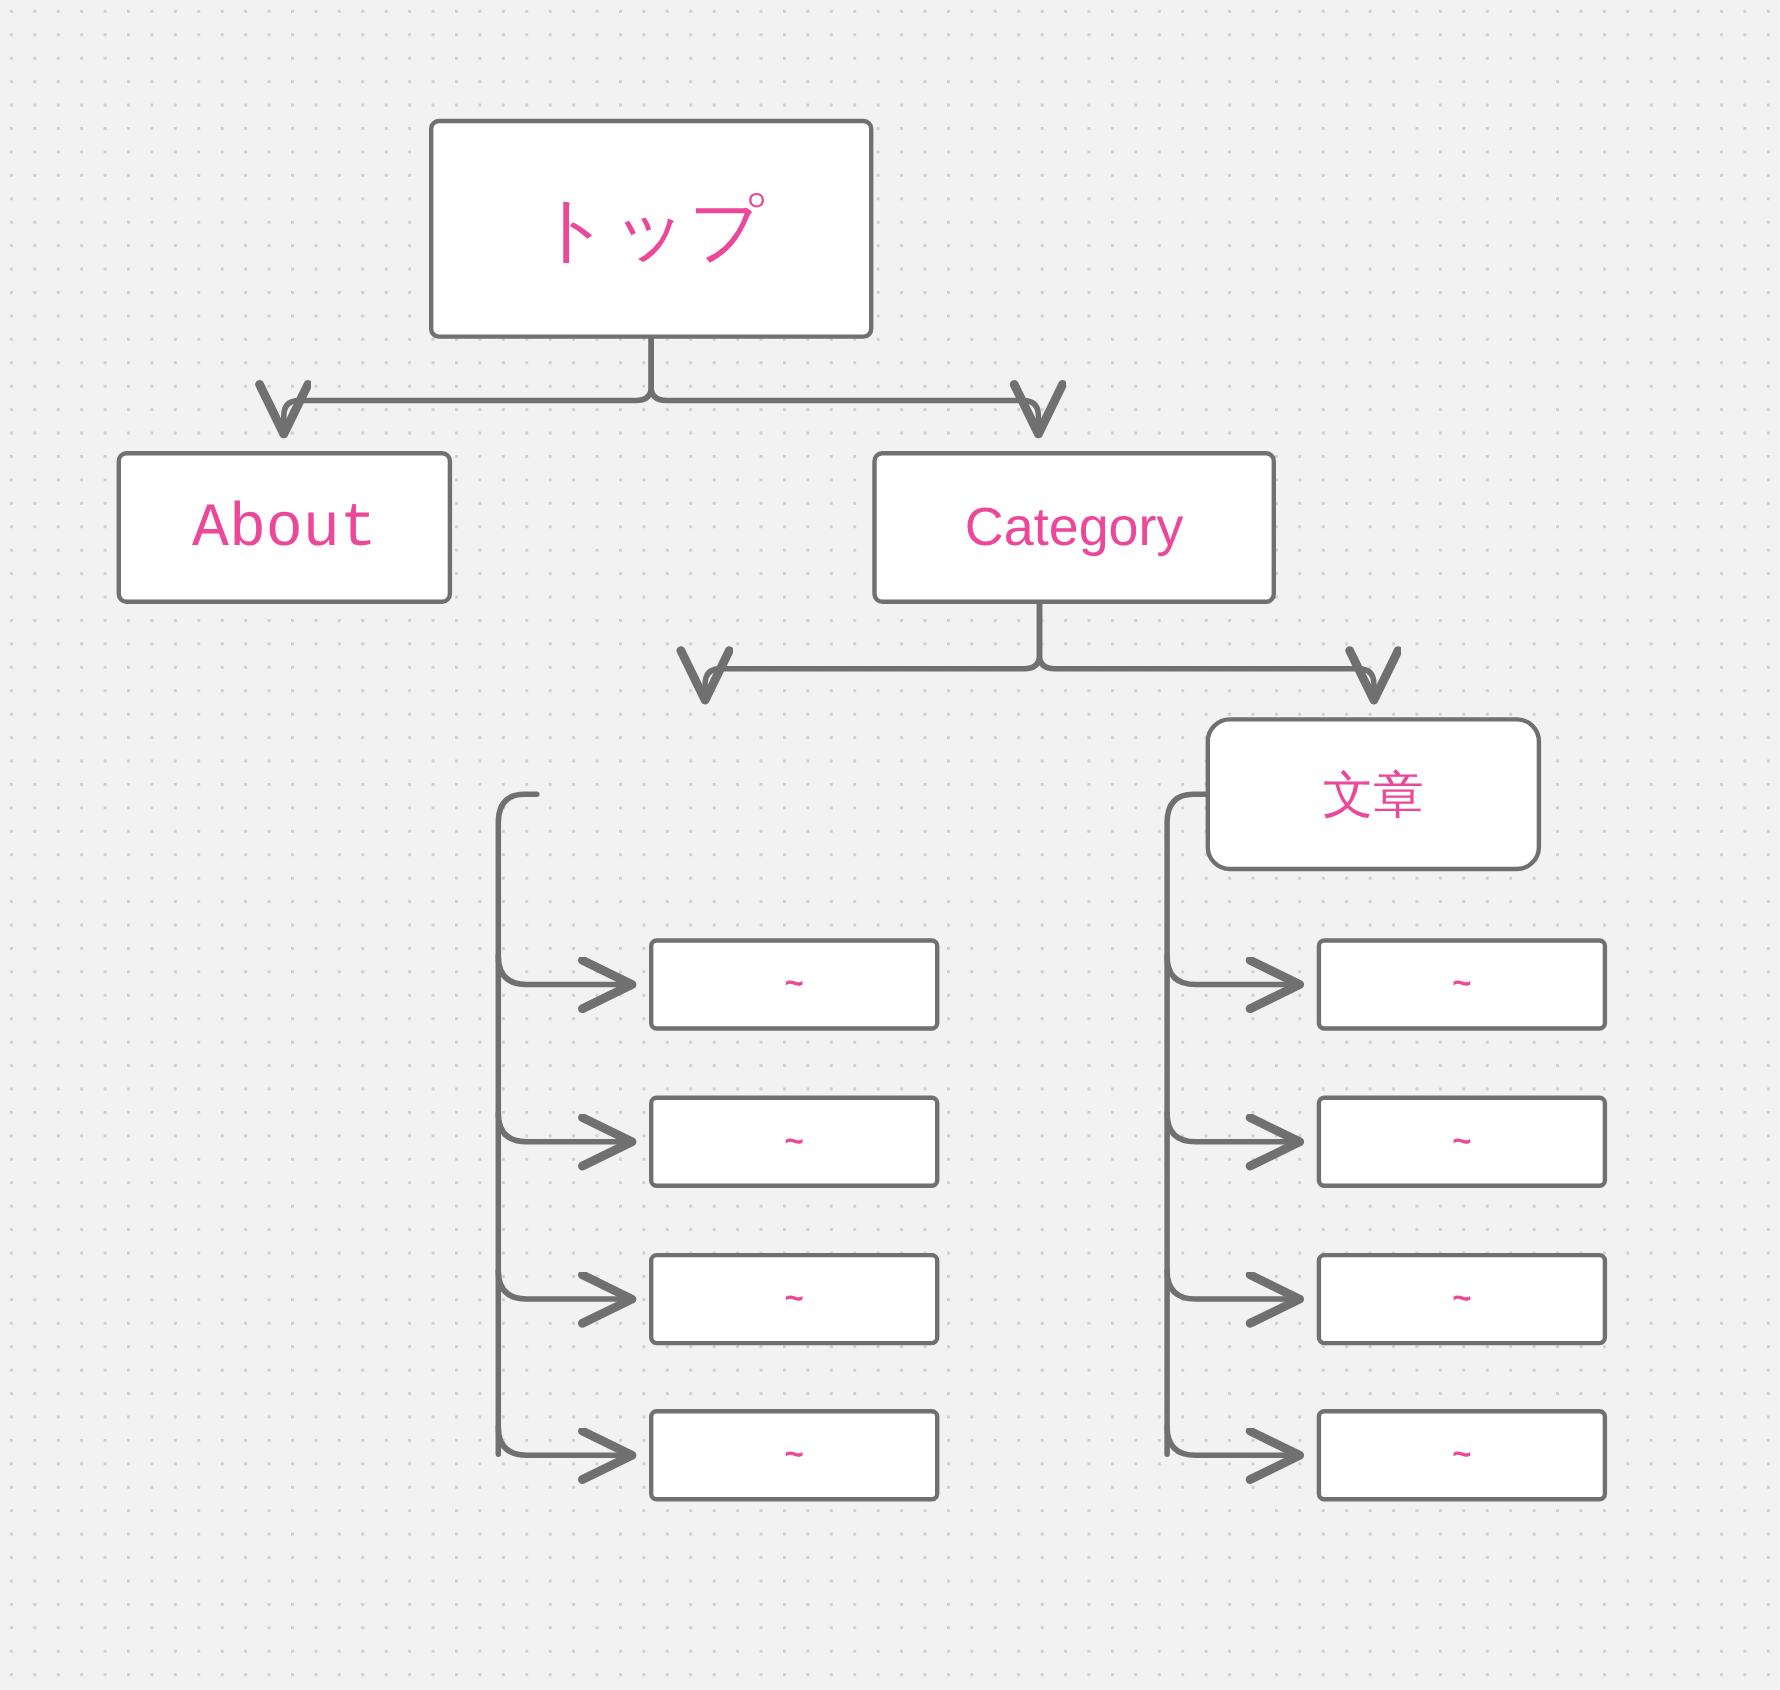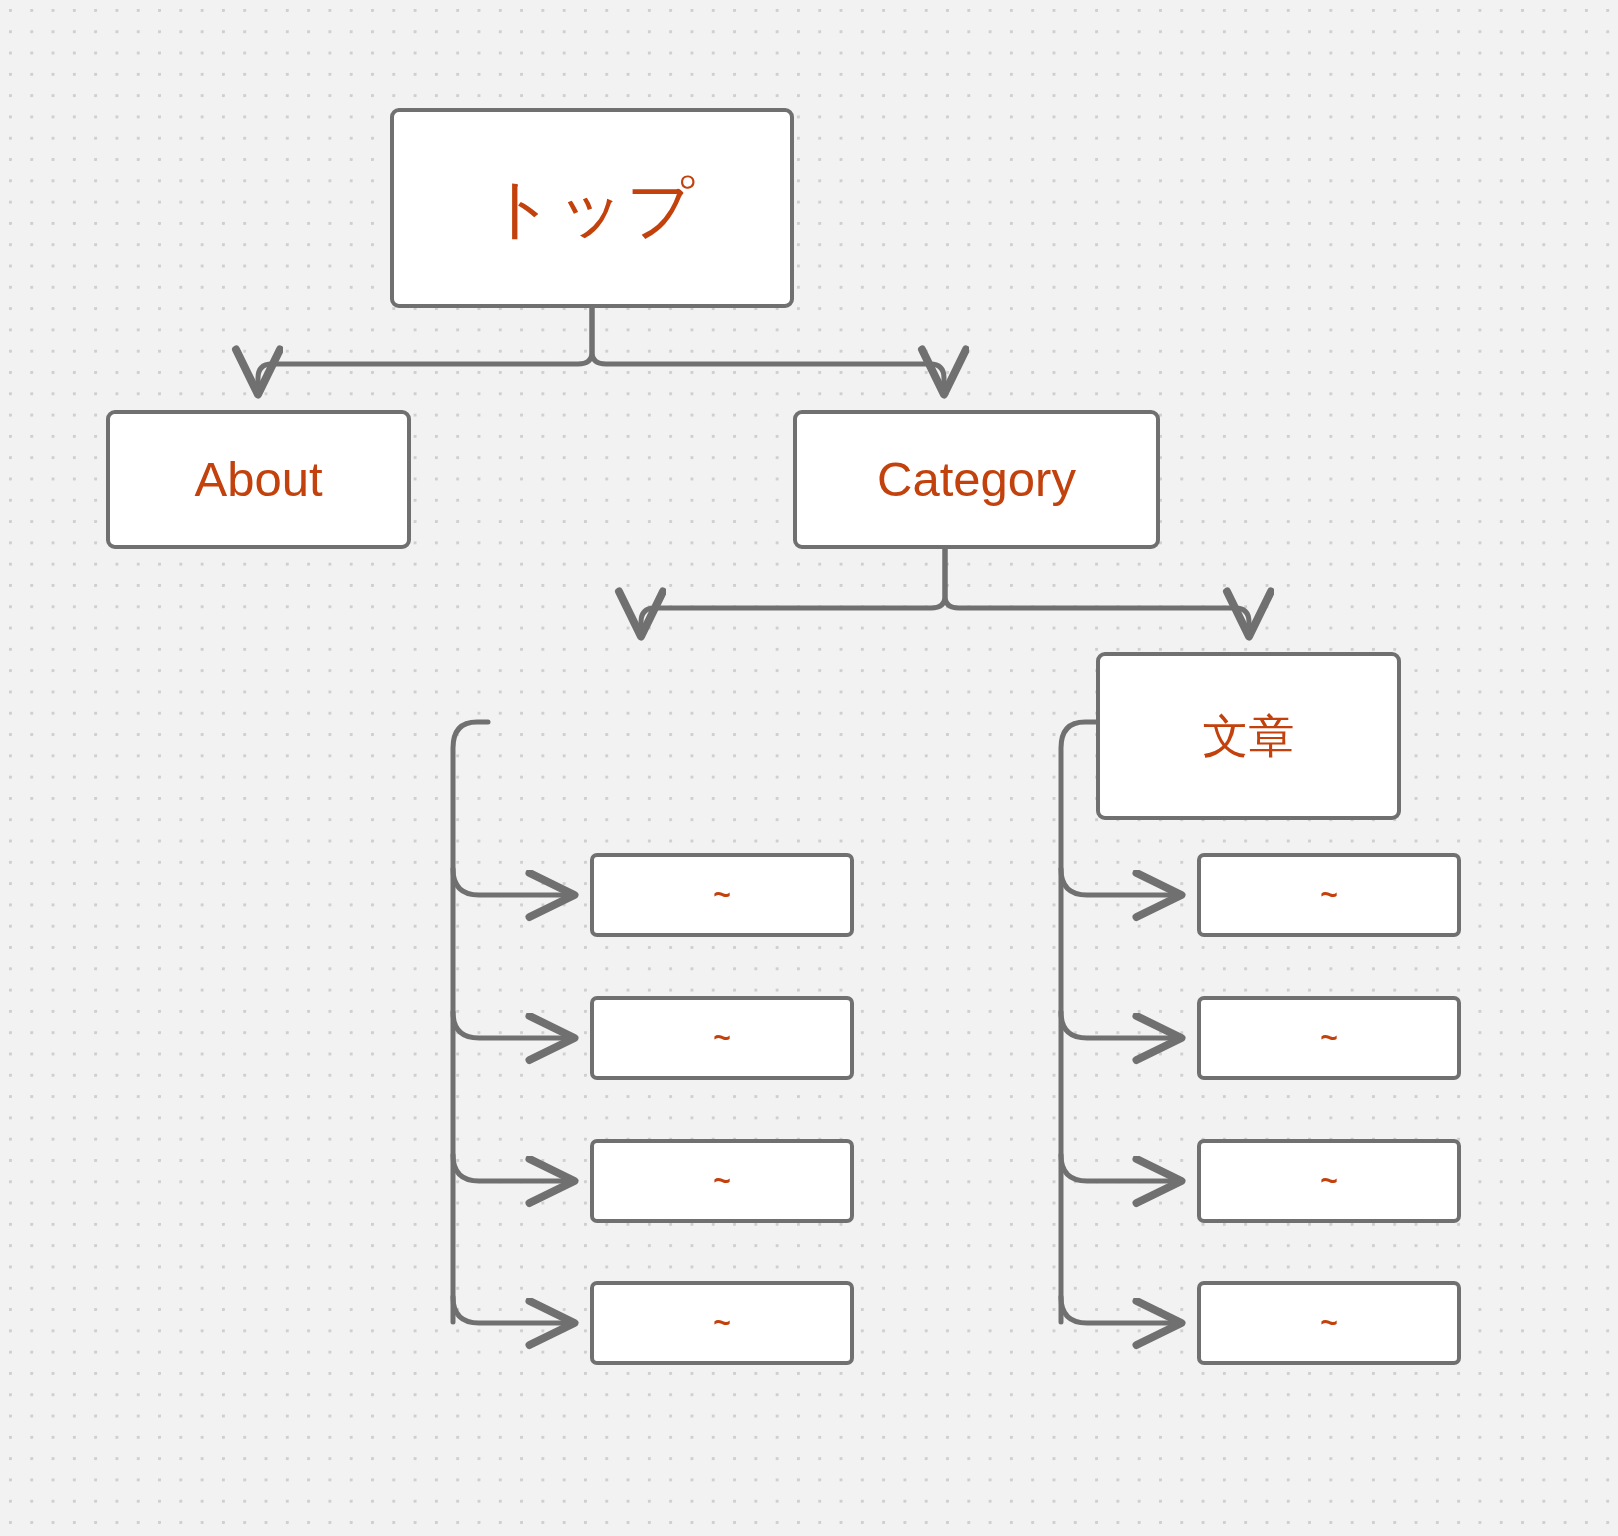--- a/index.html
+++ b/index.html
@@ -32,40 +32,40 @@
   }
   .node {
     position: absolute;
     box-sizing: border-box;
     background: #ffffff;
     border: 4px solid #707070;
     border-radius: 9px;
     display: flex;
     align-items: center;
     justify-content: center;
-    color: #c2410c;
+    color: #ec4899;
     z-index: 2;
   }
   .node .label {
     line-height: 1;
     white-space: nowrap;
   }
   .n-top  { left: 390px; top: 108px;  width: 404px; height: 200px; }
   .n-top .label { font-size: 66px; letter-spacing: 2px; }
 
   .n-about { left: 106px; top: 410px; width: 305px; height: 139px; }
-  .n-about .label { font-size: 49px; }
+  .n-about .label { font-size: 56px; font-family: Liberation Mono, monospace; }
 
   .n-category { left: 793px; top: 410px; width: 367px; height: 139px; }
   .n-category .label { font-size: 49px; }
 
   .n-tango { left: 488px; top: 652px; width: 306px; height: 140px; }
   .n-tango .label { font-size: 46px; }
 
-  .n-bunsho { left: 1096px; top: 652px; width: 305px; height: 168px; }
+  .n-bunsho { left: 1096px; top: 652px; width: 305px; height: 140px; border-radius: 22px; }
   .n-bunsho .label { font-size: 46px; }
 
   .leaf { width: 264px; height: 84px; border-width: 4px; border-radius: 7px; }
   .leaf .label { font-size: 30px; font-weight: 700; }
 
   .lw1 { left: 590px; top: 853px; }
   .lw2 { left: 590px; top: 996px; }
   .lw3 { left: 590px; top: 1139px; }
   .lw4 { left: 590px; top: 1281px; }
 

